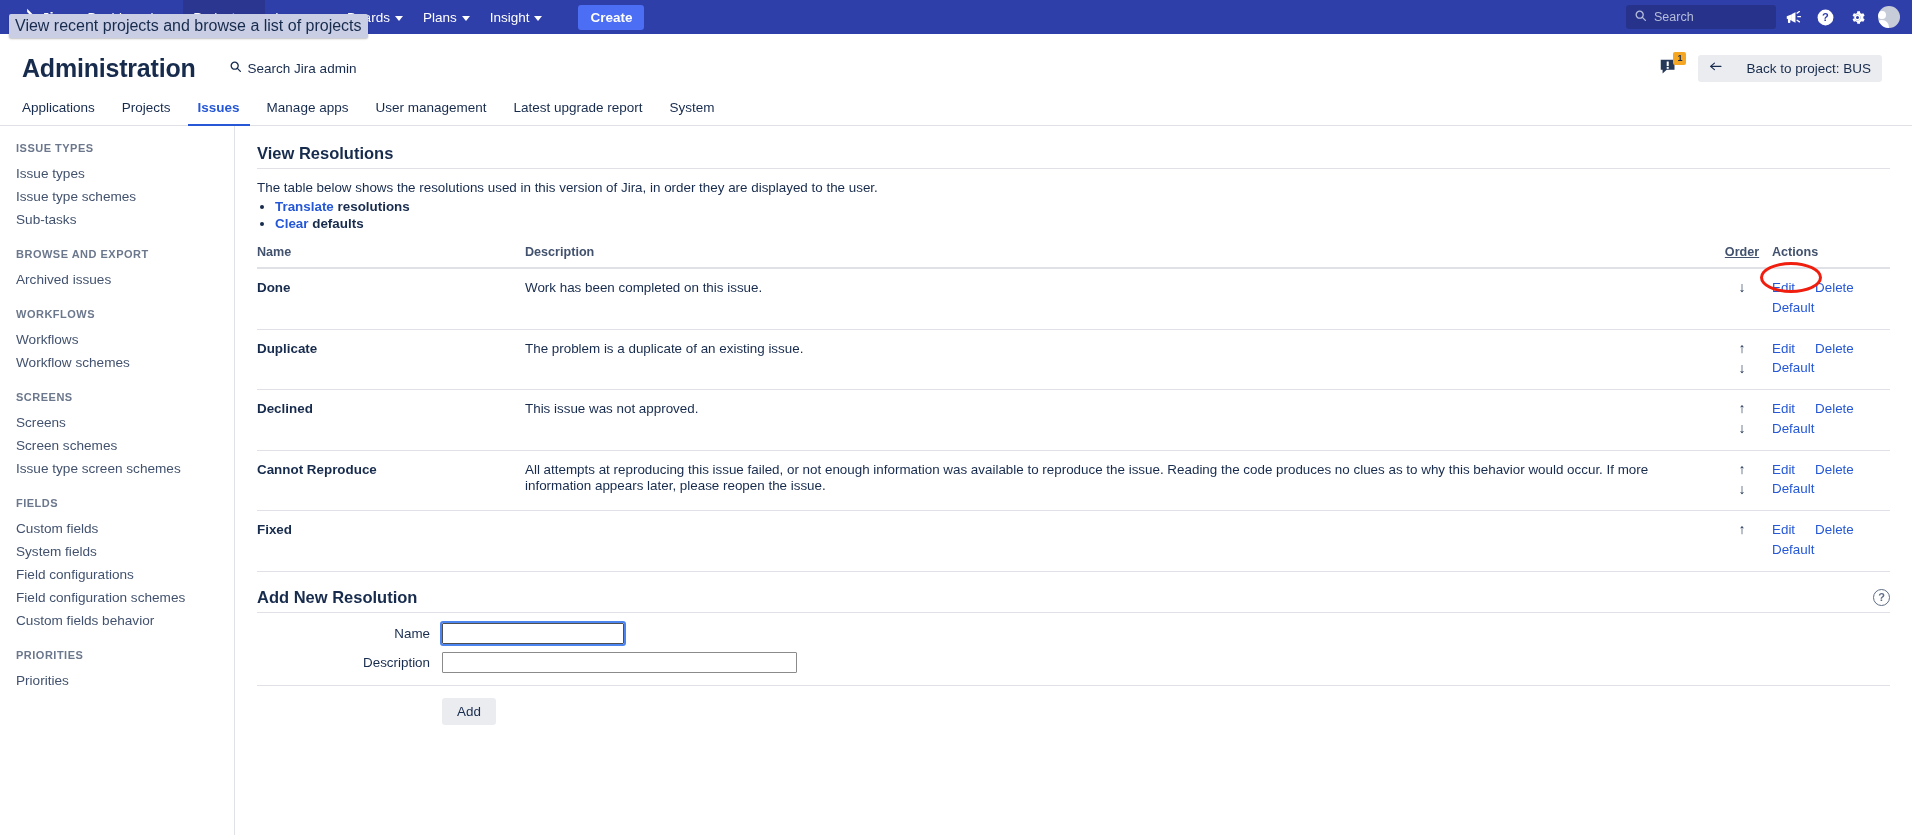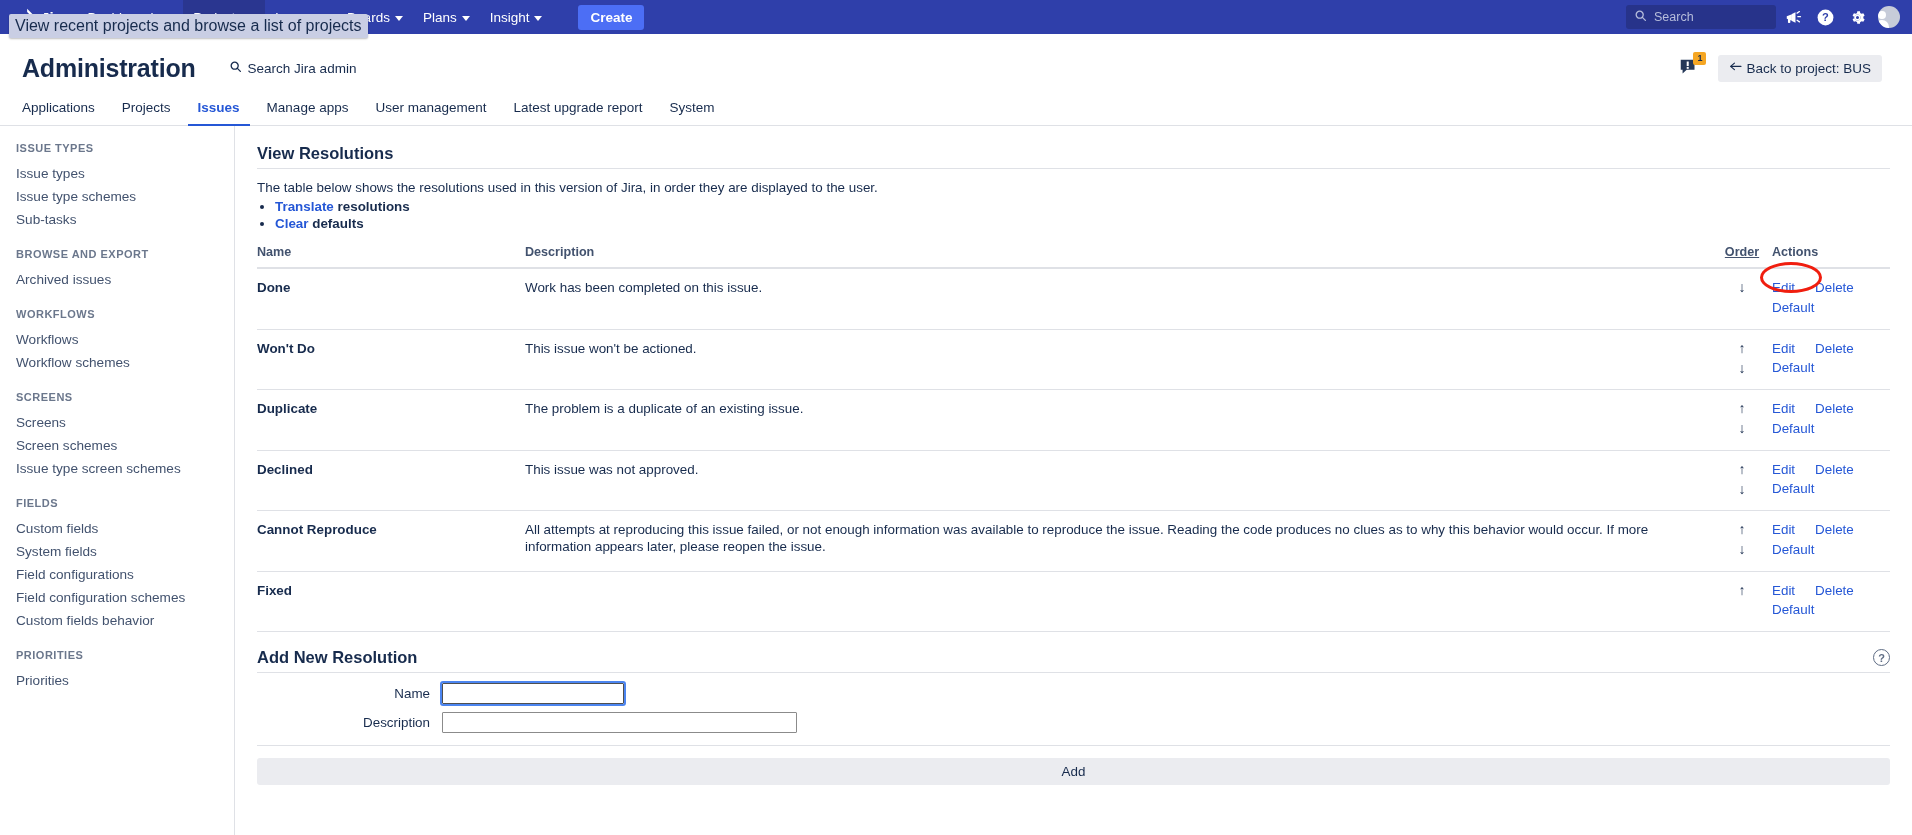--- a/index.html
+++ b/index.html
@@ -123,21 +123,21 @@
   .notif-wrap { position: relative; width: 24px; height: 24px; cursor: pointer; }
   .notif-badge {
     position: absolute; right: -4px; top: -4px;
     background: #f5a623; color: #172b4d;
     font-size: 9px; font-weight: 700;
     min-width: 13px; height: 13px; line-height: 13px;
     border-radius: 2px; text-align: center;
     padding: 0 2px;
   }
   .back-btn {
-    display: flex; align-items: center; gap: 4px;
+    display: flex; align-items: center; gap: 24px;
     background: #ebecf0; color: #172b4d;
     font-size: 13.5px;
     border: none; border-radius: 3px;
     padding: 6px 11px;
     cursor: pointer;
     font-family: inherit;
     white-space: nowrap;
   }
 
   
@@ -268,21 +268,21 @@
     border: 1px solid #4f4f4f;
     border-radius: 1px;
     background: #fff;
     font-family: inherit; font-size: 13px;
     padding: 0 4px;
     color: #172b4d;
   }
   input.fld.name { width: 182px; outline: 2.5px solid #4c85f0; }
   input.fld.desc { width: 355px; border-color: #8b8b8b; }
   .form-divider { border-top: 1px solid #dfe1e6; margin: 12px 0 0 0; }
-  .submit-row { display: flex; margin-top: 12px; flex-direction: column; }
+  .submit-row { display: flex; margin-top: 12px; }
   .submit-spacer { width: 185px; padding-right: 12px; }
   .add-btn {
     background: #ebecf0; color: #172b4d;
     border: none; border-radius: 3px;
     font-size: 13.4px; font-family: inherit;
     padding: 6px 15px; cursor: pointer;
   }
 </style>
 </head>
 <body>
@@ -519,39 +519,20 @@
               <a class="act-link">Edit</a>
               <a class="act-link">Delete</a>
             </div>
             <div class="act-row2">
               <a class="act-link">Default</a>
             </div>
             <span class="annot-ellipse"></span>
           </td>
         </tr>
 
-        <tr>
-          <td class="c-name">Won't Do</td>
-          <td>This issue won't be actioned.</td>
-          <td class="c-order">
-            <div class="arrows">
-              <span class="arrow">↑</span>
-              <span class="arrow">↓</span>
-            </div>
-          </td>
-          <td class="actions-cell">
-            <div class="act-row1">
-              <a class="act-link">Edit</a>
-              <a class="act-link">Delete</a>
-            </div>
-            <div class="act-row2">
-              <a class="act-link">Default</a>
-            </div>
-          </td>
-        </tr>
 
         <tr>
           <td class="c-name">Duplicate</td>
           <td>The problem is a duplicate of an existing issue.</td>
           <td class="c-order">
             <div class="arrows">
               <span class="arrow">↑</span>
               <span class="arrow">↓</span>
             </div>
           </td>

